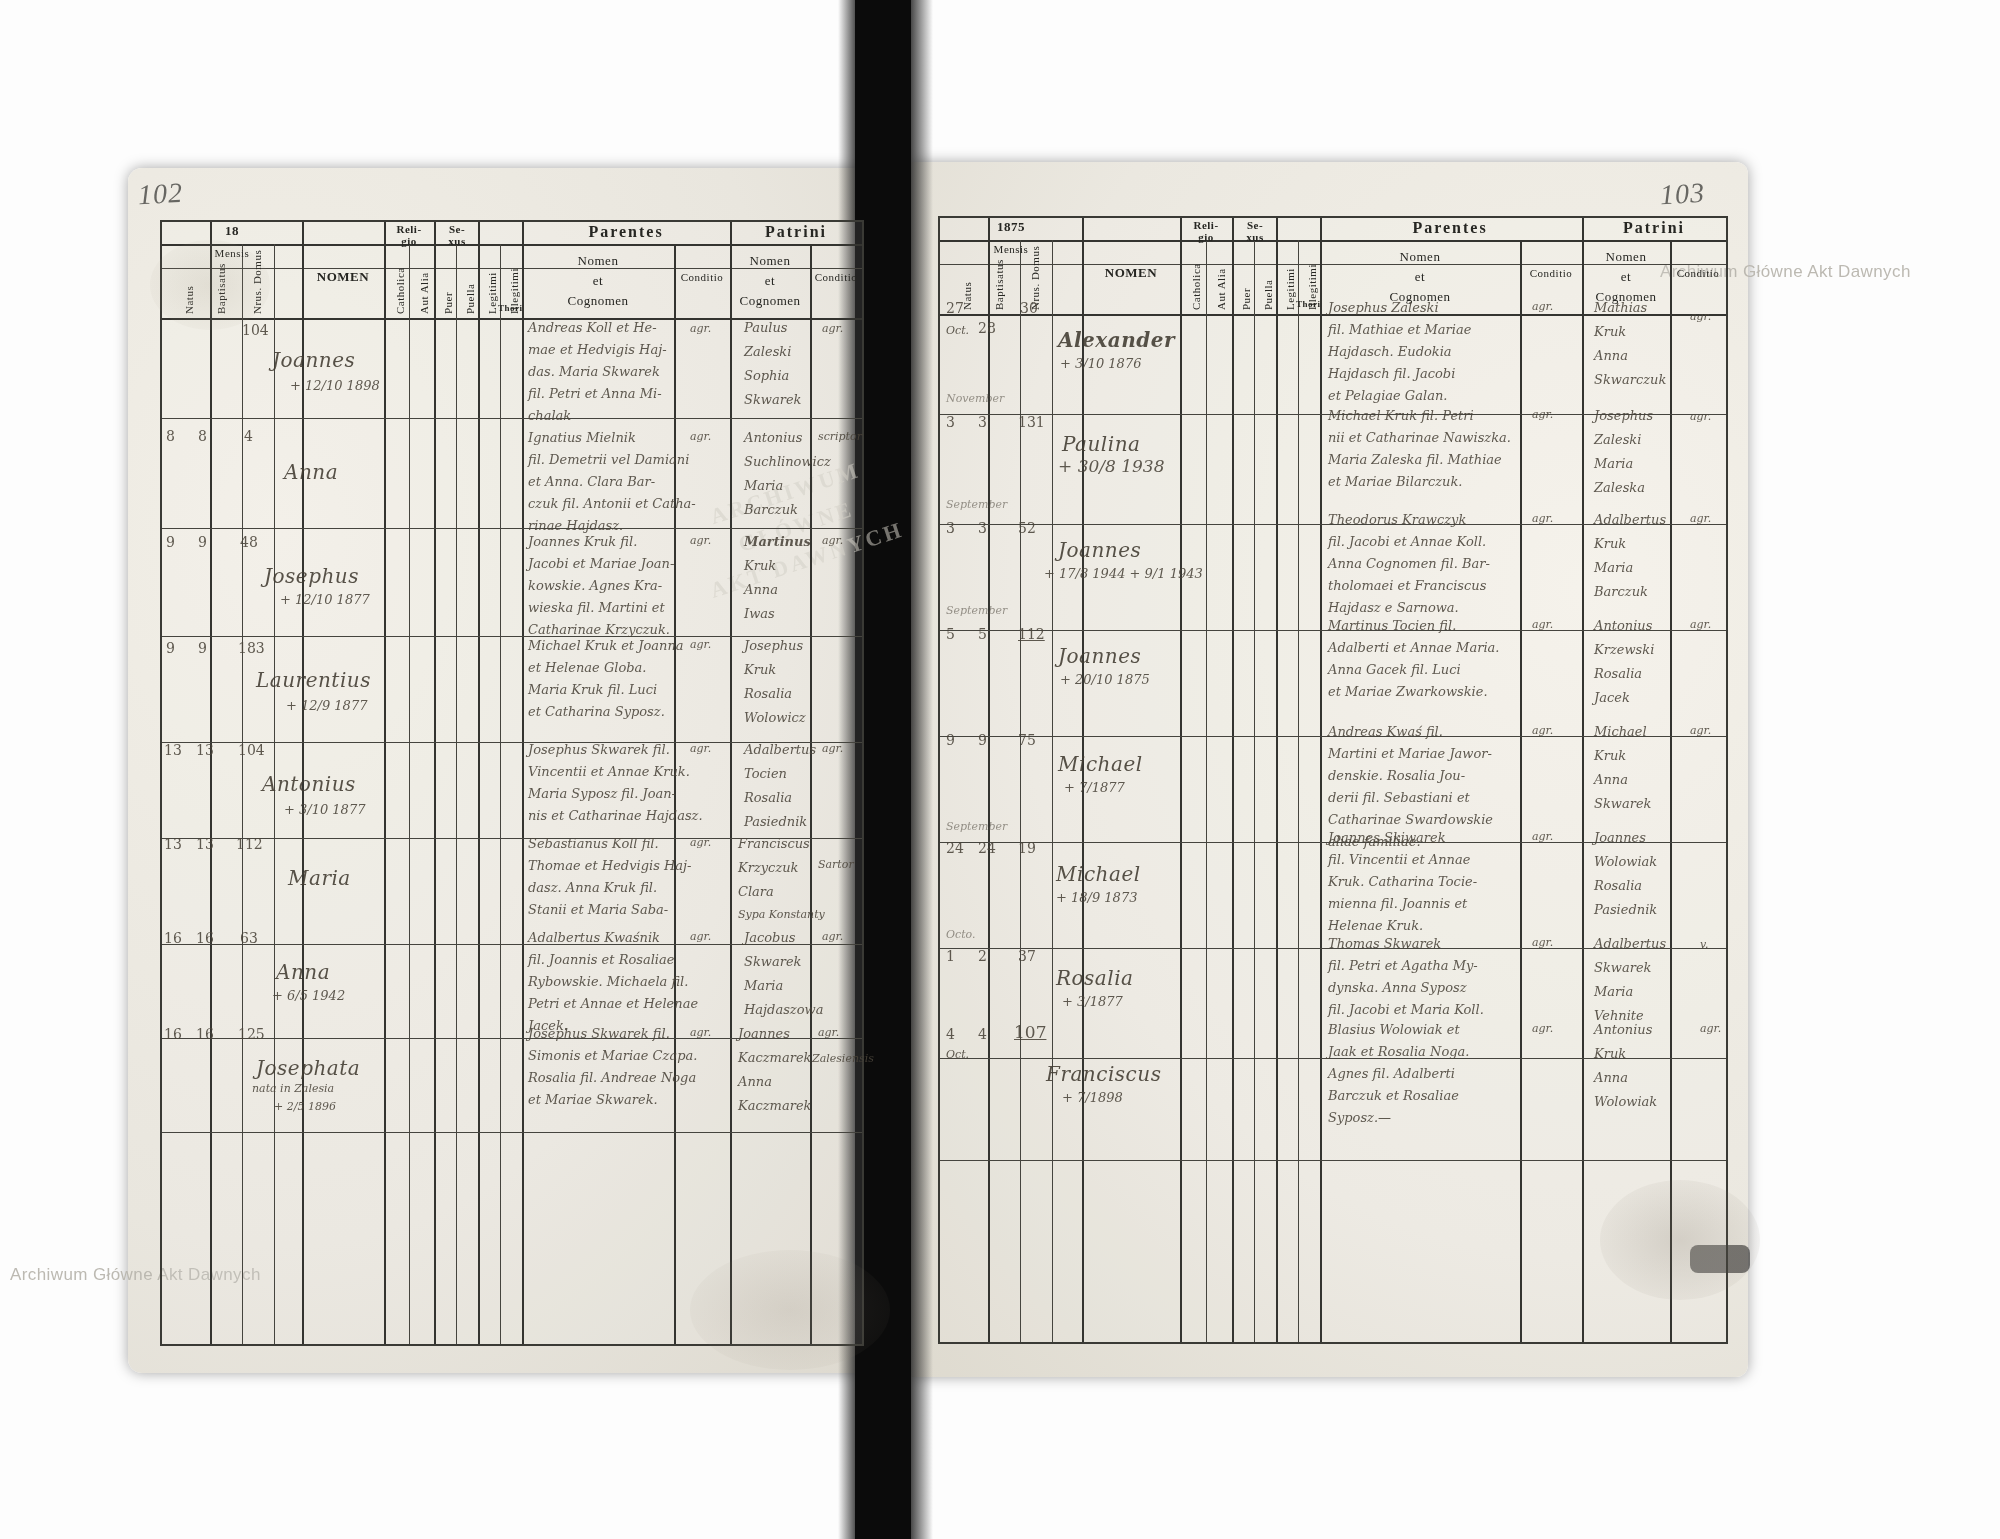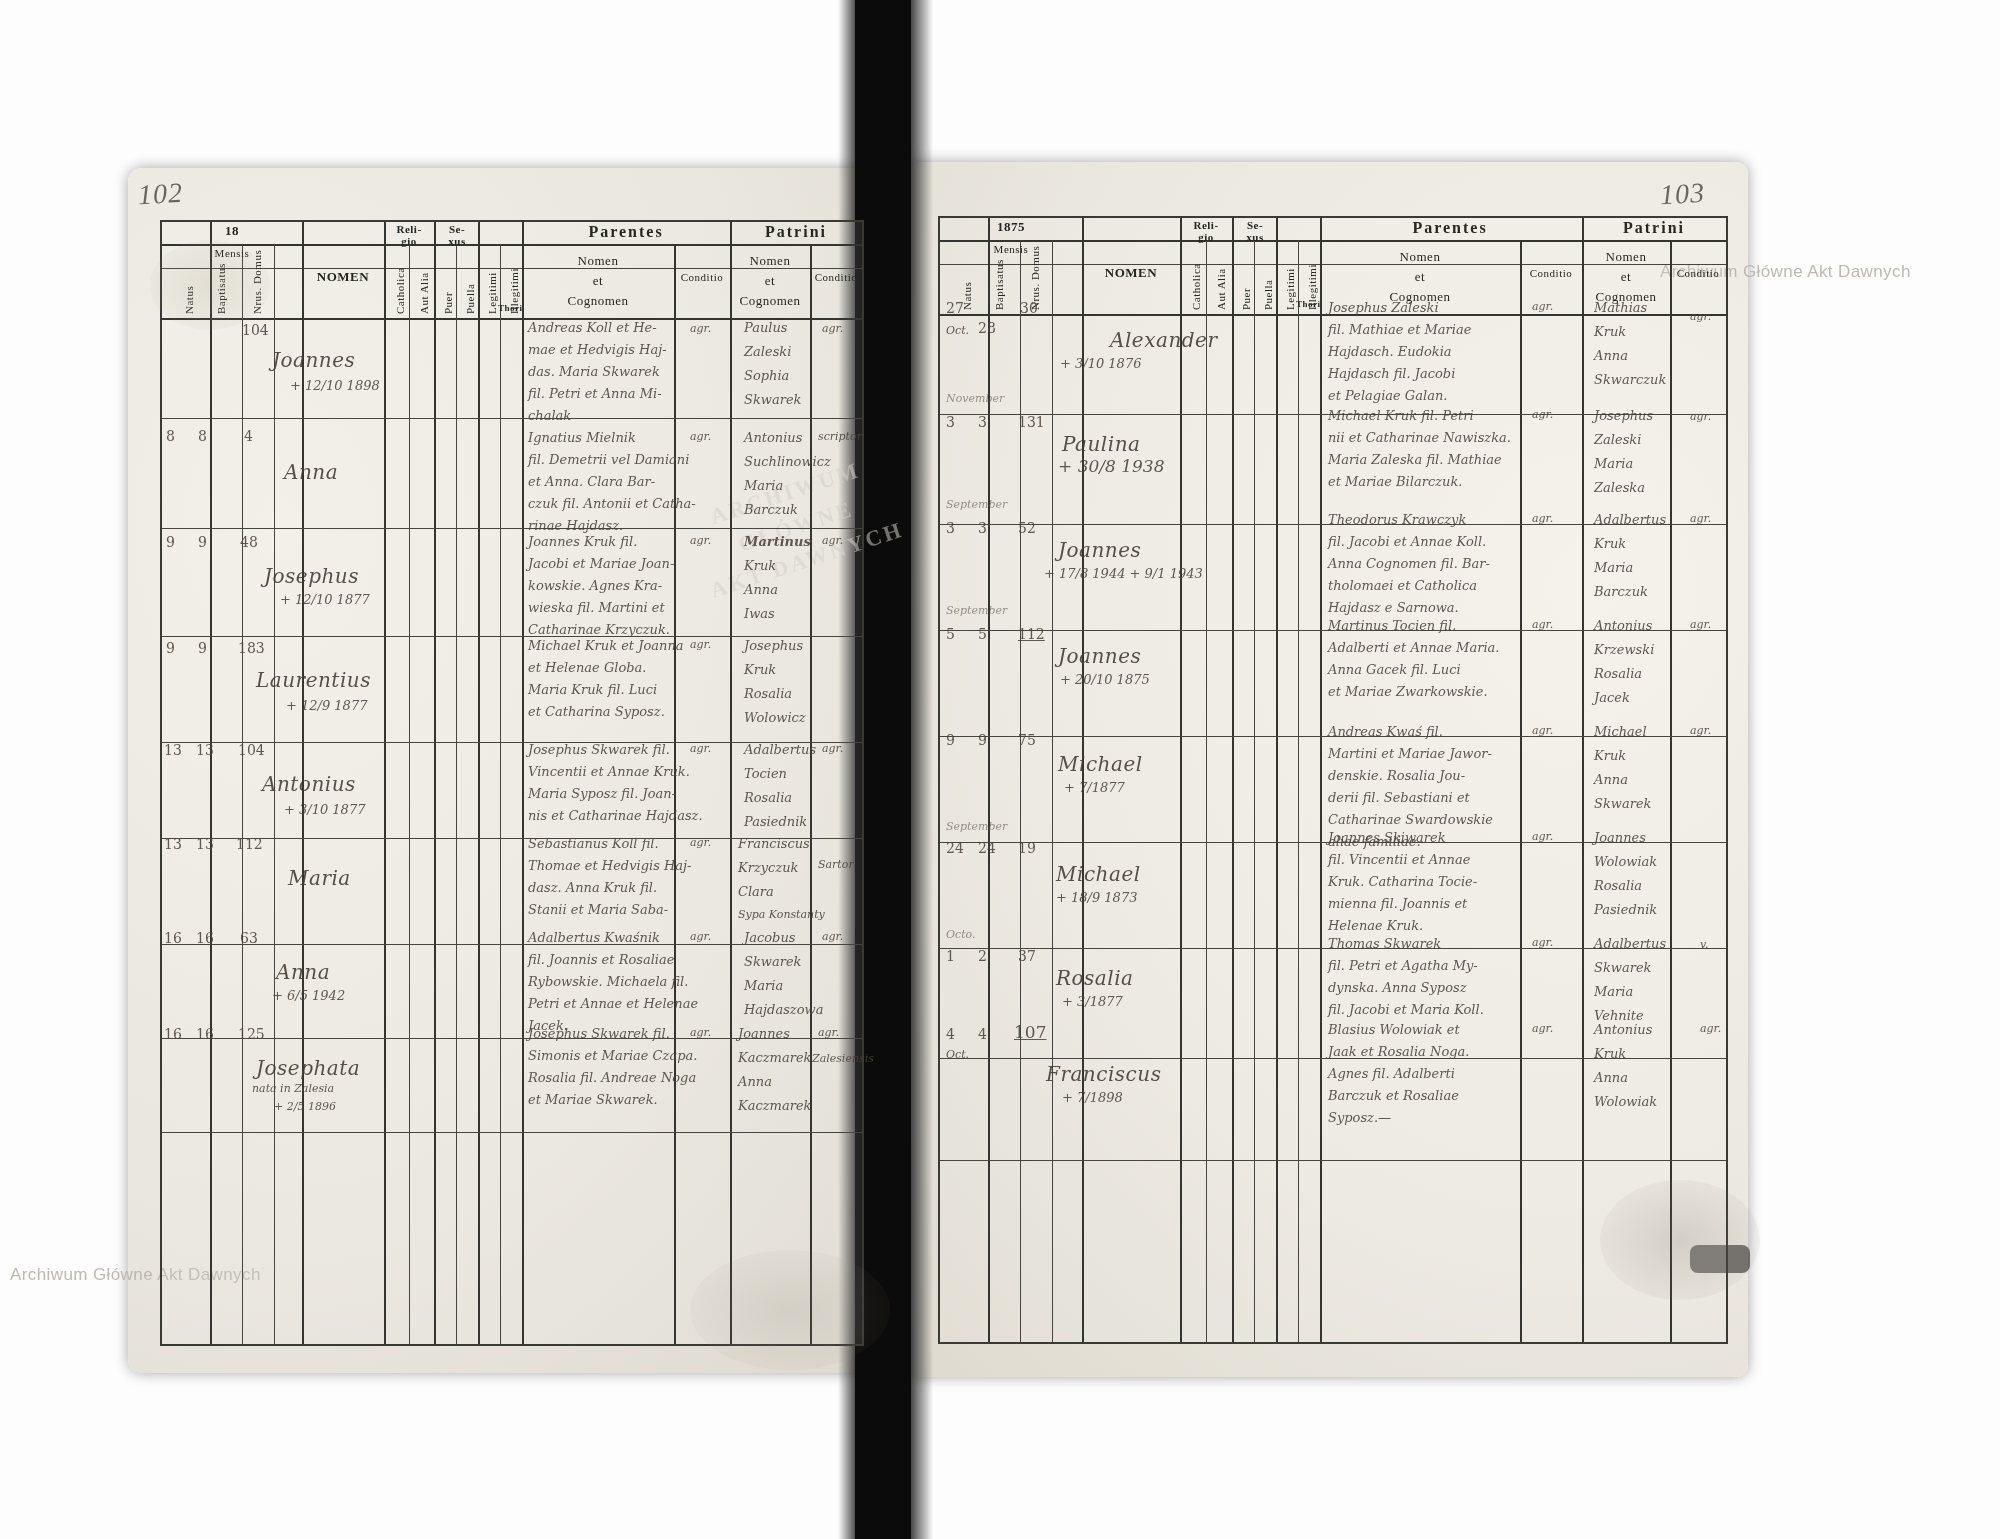--- a/index.html
+++ b/index.html
@@ -447,21 +447,21 @@
     <div class="hline" style="left:0;top:624px;width:786px;"></div>
     <div class="hline" style="left:0;top:730px;width:786px;"></div>
     <div class="hline" style="left:0;top:840px;width:786px;"></div>
     <div class="hline" style="left:0;top:942px;width:786px;"></div>
   </div>
 
   <div class="hw num sm" style="left:946px;top:300px;">27</div>
   <div class="hw num sm" style="left:978px;top:300px;margin-top:20px;">28</div>
   <div class="hw num sm" style="left:1020px;top:300px;">30</div>
   <div class="hw xs" style="left:946px;top:324px;">Oct.</div>
-  <div class="hw name" style="left:1110px;top:328px;">Alexander</div>
+  <div class="hw name" style="left:1058px;top:328px;font-weight:bold;">Alexander</div>
   <div class="hw sm" style="left:1060px;top:356px;">+ 3/10 1876</div>
   <div class="hw sm" style="left:1328px;top:300px;">Josephus Zaleski</div>
   <div class="hw sm" style="left:1328px;top:322px;">fil. Mathiae et Mariae</div>
   <div class="hw sm" style="left:1328px;top:344px;">Hajdasch. Eudokia</div>
   <div class="hw sm" style="left:1328px;top:366px;">Hajdasch fil. Jacobi</div>
   <div class="hw sm" style="left:1328px;top:388px;">et Pelagiae Galan.</div>
   <div class="hw xs" style="left:1532px;top:300px;">agr.</div>
   <div class="hw sm" style="left:1594px;top:300px;">Mathias</div>
   <div class="hw sm" style="left:1594px;top:324px;">Kruk</div>
   <div class="hw sm" style="left:1594px;top:348px;">Anna</div>
@@ -487,21 +487,21 @@
 
   <div class="hw xs faint" style="left:946px;top:498px;">September</div>
   <div class="hw num sm" style="left:946px;top:520px;">3</div>
   <div class="hw num sm" style="left:978px;top:520px;">3</div>
   <div class="hw num sm" style="left:1018px;top:520px;">52</div>
   <div class="hw name" style="left:1058px;top:538px;">Joannes</div>
   <div class="hw sm" style="left:1044px;top:566px;">+ 17/8 1944  + 9/1 1943</div>
   <div class="hw sm" style="left:1328px;top:512px;">Theodorus Krawczyk</div>
   <div class="hw sm" style="left:1328px;top:534px;">fil. Jacobi et Annae Koll.</div>
   <div class="hw sm" style="left:1328px;top:556px;">Anna Cognomen fil. Bar-</div>
-  <div class="hw sm" style="left:1328px;top:578px;">tholomaei et Catholica</div>
+  <div class="hw sm" style="left:1328px;top:578px;">tholomaei et Franciscus</div>
   <div class="hw sm" style="left:1328px;top:600px;">Hajdasz e Sarnowa.</div>
   <div class="hw xs" style="left:1532px;top:512px;">agr.</div>
   <div class="hw sm" style="left:1594px;top:512px;">Adalbertus</div>
   <div class="hw sm" style="left:1594px;top:536px;">Kruk</div>
   <div class="hw sm" style="left:1594px;top:560px;">Maria</div>
   <div class="hw sm" style="left:1594px;top:584px;">Barczuk</div>
   <div class="hw xs" style="left:1690px;top:512px;">agr.</div>
 
   <div class="hw xs faint" style="left:946px;top:604px;">September</div>
   <div class="hw num sm" style="left:946px;top:626px;">5</div>

